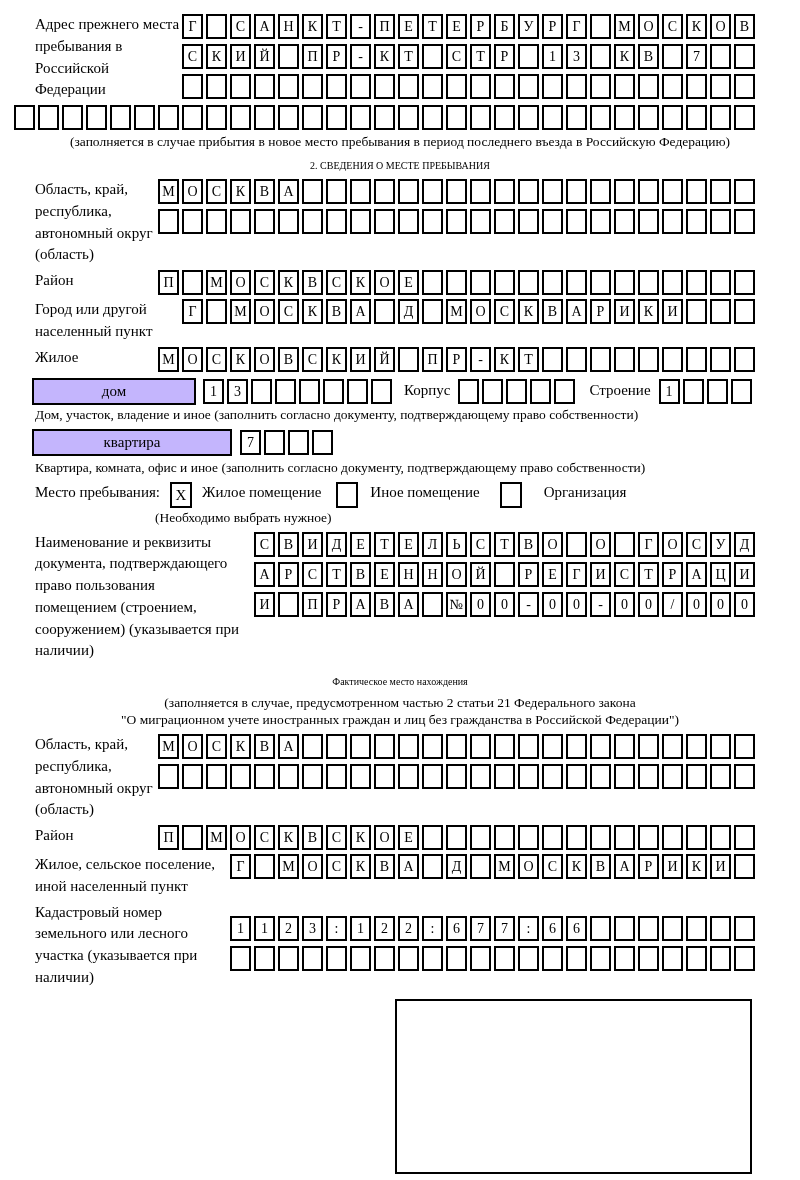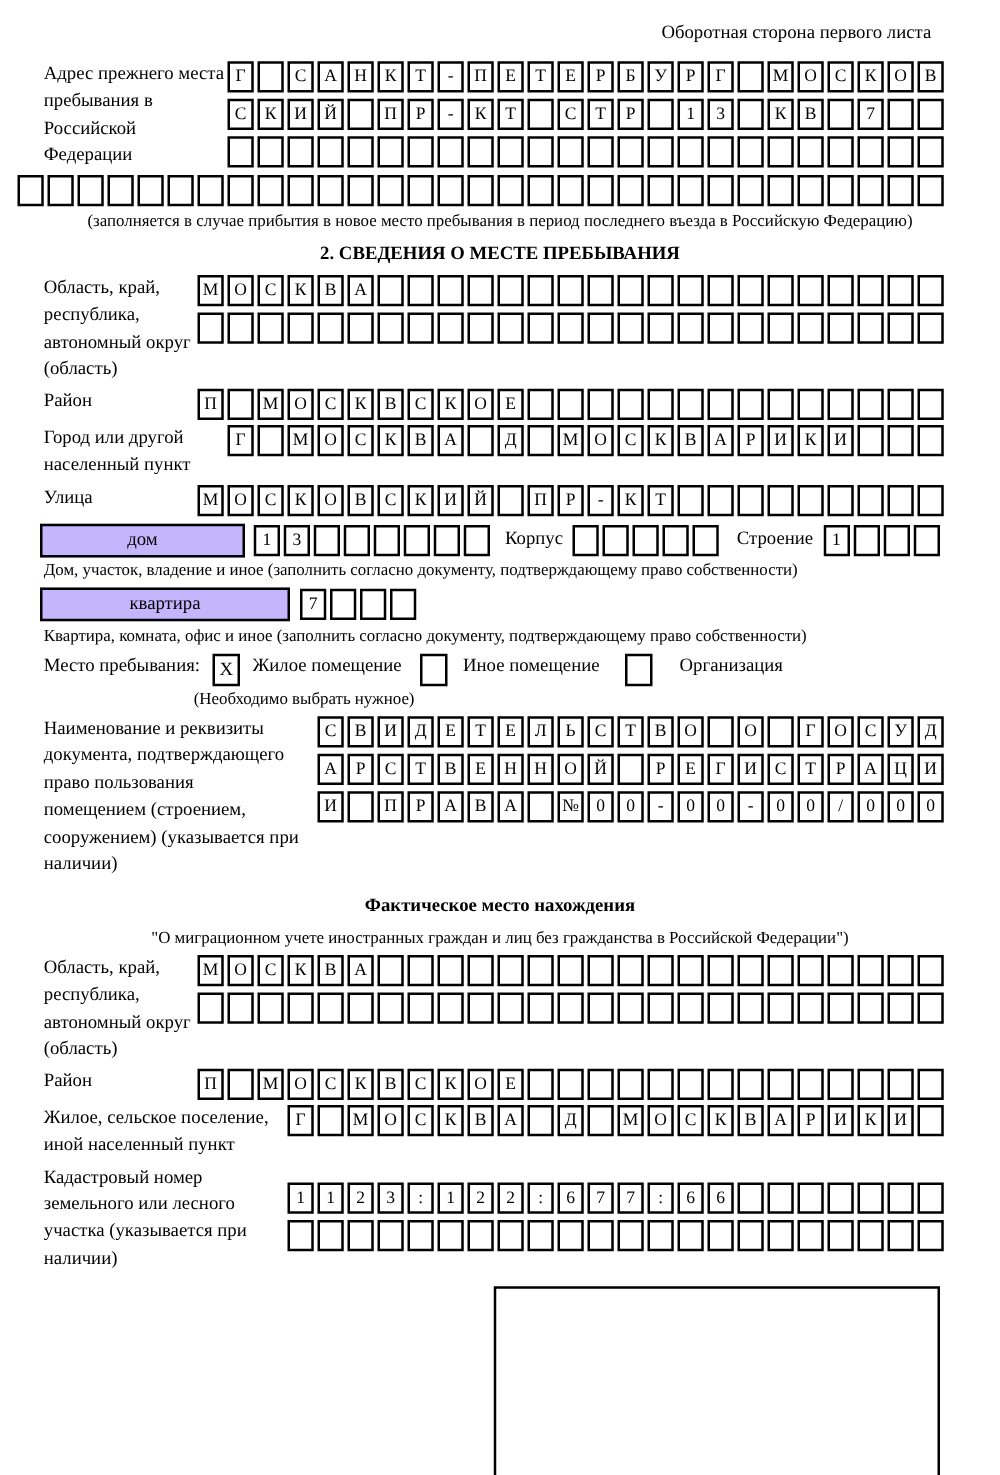--- a/index.html
+++ b/index.html
@@ -15,41 +15,40 @@
   .cells{display:flex;gap:3px;margin-left:auto;margin-right:45px;}
   .cellcol{display:flex;flex-direction:column;gap:5px;margin-left:auto;margin-right:45px;}
   .cellcol .cells{margin:0;}
   .cell{
     box-sizing:border-box;width:21px;height:25px;border:2px solid #000;
     text-align:center;line-height:21px;font-size:14px;flex:0 0 21px;
     background:#fff;
   }
   .note{font-size:13.5px;}
   .note-center{text-align:center;margin:4px 20px 0 20px;}
-  .sec-title{text-align:center;font-weight:bold;font-size:15px;margin:10px 0 8px 0;}
+  .sec-title{text-align:center;font-weight:normal;font-size:10px;margin:10px 0 8px 0;}
   .widebox{
     box-sizing:border-box;border:2px solid #000;height:27px;
     display:flex;align-items:center;justify-content:center;font-size:15px;background:#c4b5fd;
   }
   .chk{
     box-sizing:border-box;width:22px;height:26px;border:2px solid #000;
     text-align:center;line-height:22px;font-size:15px;background:#fff;flex:0 0 22px;
   }
   .stampbox{
     box-sizing:border-box;border:2px solid #000;background:#fff;
     width:357px;height:175px;margin:10px 48px 0 395px;
   }
   .mt2{margin-top:2px;} .mt4{margin-top:4px;} .mt6{margin-top:6px;}
 </style>
 </head>
 <body>
 
 <div class="page">
 
-  <div class="corner">Оборотная сторона первого листа</div>
 
   <div class="row" style="margin-left:35px;">
     <div class="lbl" style="width:145px;">Адрес прежнего места пребывания в Российской Федерации</div>
     <div class="cellcol">
       <div class="cells">
           <div class="cell">Г</div>
           <div class="cell"></div>
           <div class="cell">С</div>
           <div class="cell">А</div>
           <div class="cell">Н</div>
@@ -281,21 +280,21 @@
         <div class="cell">И</div>
         <div class="cell">К</div>
         <div class="cell">И</div>
         <div class="cell"></div>
         <div class="cell"></div>
         <div class="cell"></div>
       </div>
   </div>
 
   <div class="row mt4" style="margin-left:35px;">
-    <div class="lbl" style="width:118px;">Улица</div>
+    <div class="lbl" style="width:118px;">Жилое</div>
     <div class="cells">
         <div class="cell">М</div>
         <div class="cell">О</div>
         <div class="cell">С</div>
         <div class="cell">К</div>
         <div class="cell">О</div>
         <div class="cell">В</div>
         <div class="cell">С</div>
         <div class="cell">К</div>
         <div class="cell">И</div>
@@ -439,20 +438,21 @@
           <div class="cell">0</div>
           <div class="cell">/</div>
           <div class="cell">0</div>
           <div class="cell">0</div>
           <div class="cell">0</div>
         </div>
     </div>
   </div>
 
   <div class="sec-title" style="margin-top:14px;">Фактическое место нахождения</div>
+  <div class="note note-center">(заполняется в случае, предусмотренном частью 2 статьи 21 Федерального закона</div>
   <div class="note note-center" style="margin-top:1px;">"О миграционном учете иностранных граждан и лиц без гражданства в Российской Федерации")</div>
 
   <div class="row mt6" style="margin-left:35px;">
     <div class="lbl" style="width:125px;">Область, край, республика, автономный округ (область)</div>
     <div class="cellcol">
       <div class="cells">
           <div class="cell">М</div>
           <div class="cell">О</div>
           <div class="cell">С</div>
           <div class="cell">К</div>

